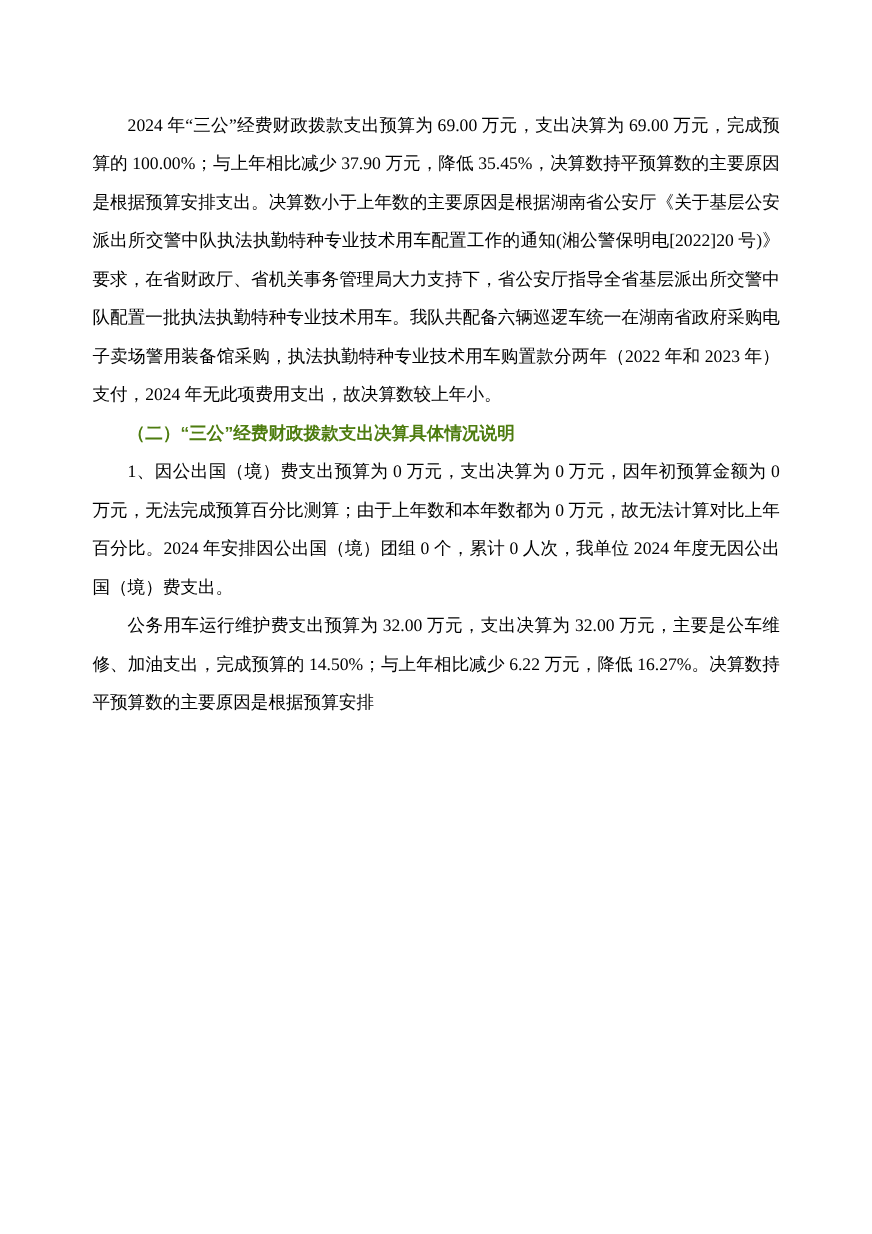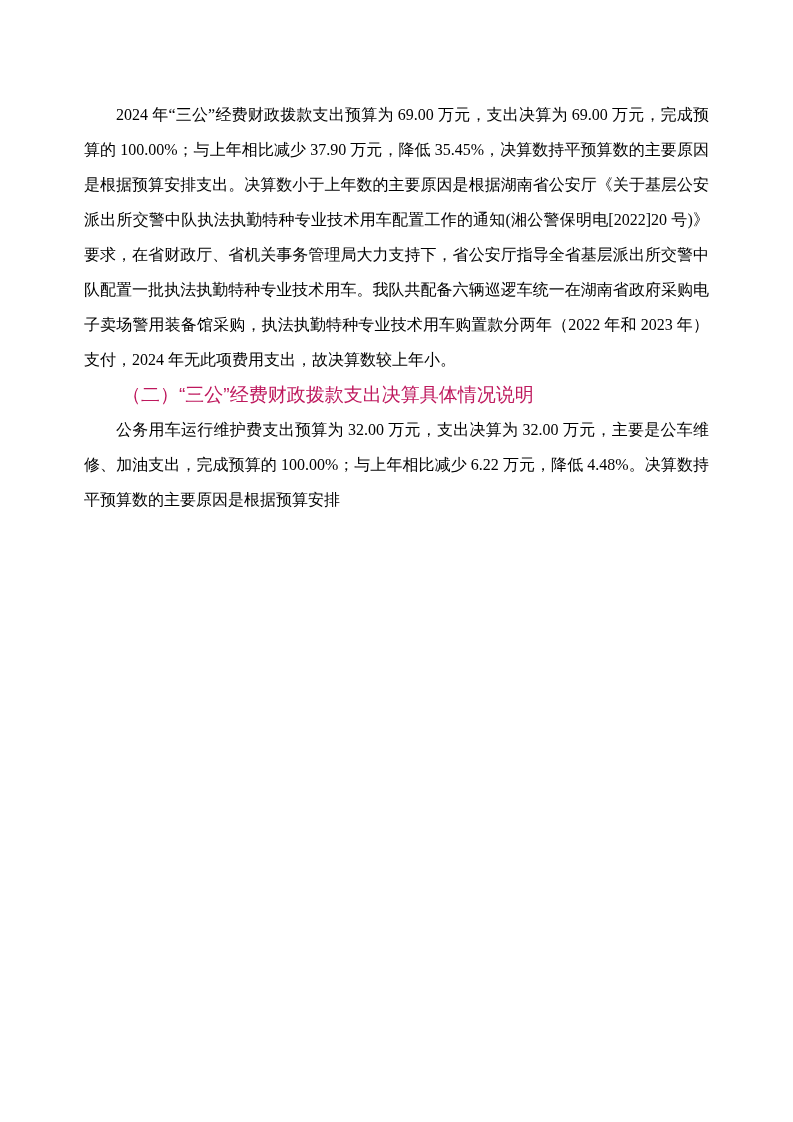--- a/index.html
+++ b/index.html
@@ -29,30 +29,31 @@
     line-height: 35px;
     text-align: justify;
     text-align-last: left;
     text-indent: 2em;
     font-family: "Liberation Serif", "DejaVu Serif", serif;
     word-break: break-all;
   }
   .content h3.heading {
     margin: 0;
     padding: 0;
-    font-size: 19px;
+    font-size: 16px;
     line-height: 35px;
-    font-weight: normal;
+    font-weight: bold;
     text-indent: 2em;
     font-family: "Liberation Sans", "DejaVu Sans", sans-serif;
-    color: #be185d;
+    color: #4d7c0f;
   }
 </style>
 </head>
 <body>
 
 <div class="page">
   <div class="content">
     <p class="body">2024 年“三公”经费财政拨款支出预算为 69.00 万元，支出决算为 69.00 万元，完成预算的 100.00%；与上年相比减少 37.90 万元，降低 35.45%，决算数持平预算数的主要原因是根据预算安排支出。决算数小于上年数的主要原因是根据湖南省公安厅《关于基层公安派出所交警中队执法执勤特种专业技术用车配置工作的通知(湘公警保明电[2022]20 号)》要求，在省财政厅、省机关事务管理局大力支持下，省公安厅指导全省基层派出所交警中队配置一批执法执勤特种专业技术用车。我队共配备六辆巡逻车统一在湖南省政府采购电子卖场警用装备馆采购，执法执勤特种专业技术用车购置款分两年（2022 年和 2023 年）支付，2024 年无此项费用支出，故决算数较上年小。</p>
     <h3 class="heading">（二）“三公”经费财政拨款支出决算具体情况说明</h3>
-    <p class="body">公务用车运行维护费支出预算为 32.00 万元，支出决算为 32.00 万元，主要是公车维修、加油支出，完成预算的 100.00%；与上年相比减少 6.22 万元，降低 4.48%。决算数持平预算数的主要原因是根据预算安排</p>
+    <p class="body">1、因公出国（境）费支出预算为 0 万元，支出决算为 0 万元，因年初预算金额为 0 万元，无法完成预算百分比测算；由于上年数和本年数都为 0 万元，故无法计算对比上年百分比。2024 年安排因公出国（境）团组 0 个，累计 0 人次，我单位 2024 年度无因公出国（境）费支出。</p>
+    <p class="body">公务用车运行维护费支出预算为 32.00 万元，支出决算为 32.00 万元，主要是公车维修、加油支出，完成预算的 14.50%；与上年相比减少 6.22 万元，降低 16.27%。决算数持平预算数的主要原因是根据预算安排</p>
   </div>
 </div>
 
 </body></html>

